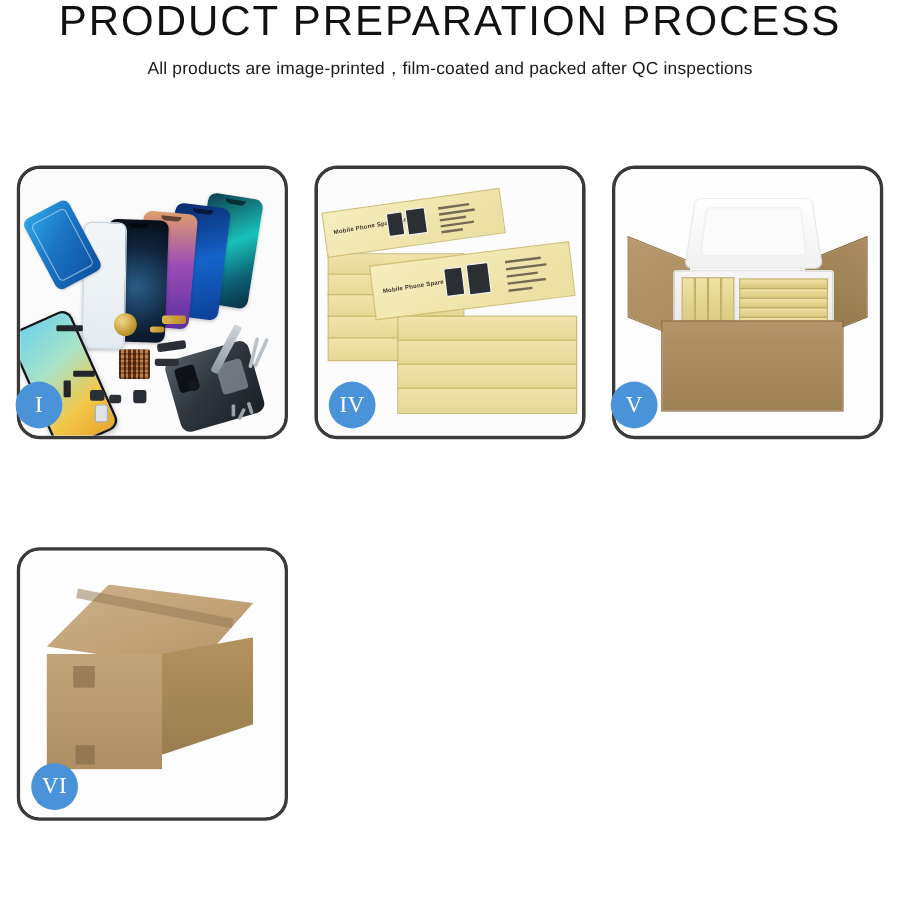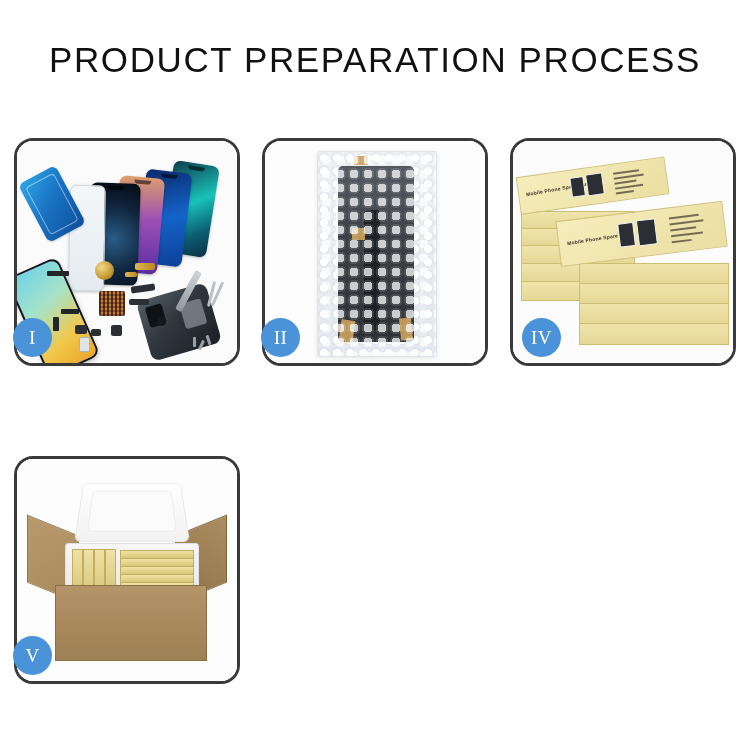--- a/index.html
+++ b/index.html
@@ -7,21 +7,21 @@
     width:750px;height:750px;
     background:#ffffff;
     font-family:"Liberation Sans", sans-serif;
     overflow:hidden;
   }
   .page{position:relative;width:750px;height:750px;}
 
   
   .header{position:absolute;left:0;top:0;width:750px;text-align:center;}
   .title{
-    margin:0;padding-top:42px;
+    margin:0;
     font-size:35px;font-weight:500;letter-spacing:1.6px;
     color:#111111;line-height:1.05;white-space:nowrap;
   }
   .subtitle{
     margin:0;padding-top:11px;
     font-size:14.5px;font-weight:400;letter-spacing:.15px;
     color:#1a1a1a;white-space:nowrap;
   }
 
   
@@ -344,20 +344,21 @@
   .ct1{left:44px;top:96px;width:18px;height:18px;}
   .ct2{left:46px;top:162px;width:16px;height:16px;}
 </style>
 </head>
 <body>
 
 <div class="page">
 
   <div class="header">
     <h1 class="title">PRODUCT PREPARATION PROCESS</h1>
+    <p class="subtitle">All products are image-printed，film-coated and packed after QC inspections</p>
   </div>
 
   <div class="grid">
 
     <div class="panel p1">
       <div class="panel-inner">
         <div class="scene">
           <div class="ph ph-teal">
               <span class="ph-notch"></span>
             </div>
@@ -391,36 +392,20 @@
           <div class="tool"></div>
           <div class="tweez"></div>
           <div class="scr s1"></div>
           <div class="scr s2"></div>
           <div class="scr s3"></div>
         </div>
       </div>
       <div class="badge pos-edge">I</div>
     </div>
 
-    <div class="panel p2">
-      <div class="panel-inner">
-        <div class="scene">
-          <div class="bubble-bag">
-            <div class="inner-screen"></div>
-            <div class="inner-flex"></div>
-            <div class="tape t1"></div>
-            <div class="tape t2"></div>
-            <div class="tape t3"></div>
-            <div class="tape t4"></div>
-            <div class="bub-overlay"></div>
-          </div>
-        </div>
-      </div>
-      <div class="badge pos-edge">II</div>
-    </div>
 
 
     <div class="panel p4">
       <div class="panel-inner">
         <div class="scene">
           <div class="stack">
 
             <div class="sbox" style="left:0px;top:52px;width:112px;height:17px;"></div>
             <div class="sbox" style="left:0px;top:69px;width:112px;height:17px;"></div>
             <div class="sbox" style="left:0px;top:86px;width:112px;height:18px;"></div>
@@ -476,15 +461,28 @@
             <div class="ybox-v" style="left:54px;top:30px;width:72px;height:7px;"></div>
             <div class="ybox-v" style="left:54px;top:38px;width:72px;height:7px;"></div>
           </div>
           <div class="carton-face"></div>
           <div class="carton-body"></div>
         </div>
       </div>
       <div class="badge pos-edge">V</div>
     </div>
 
+    <div class="panel p6">
+      <div class="panel-inner">
+        <div class="scene">
+          <div class="c-top"></div>
+          <div class="c-tape"></div>
+          <div class="c-front"></div>
+          <div class="c-right"></div>
+          <div class="c-tab ct1"></div>
+          <div class="c-tab ct2"></div>
+        </div>
+      </div>
+      <div class="badge pos-in">VI</div>
+    </div>
 
   </div>
 </div>
 
 </body></html>

